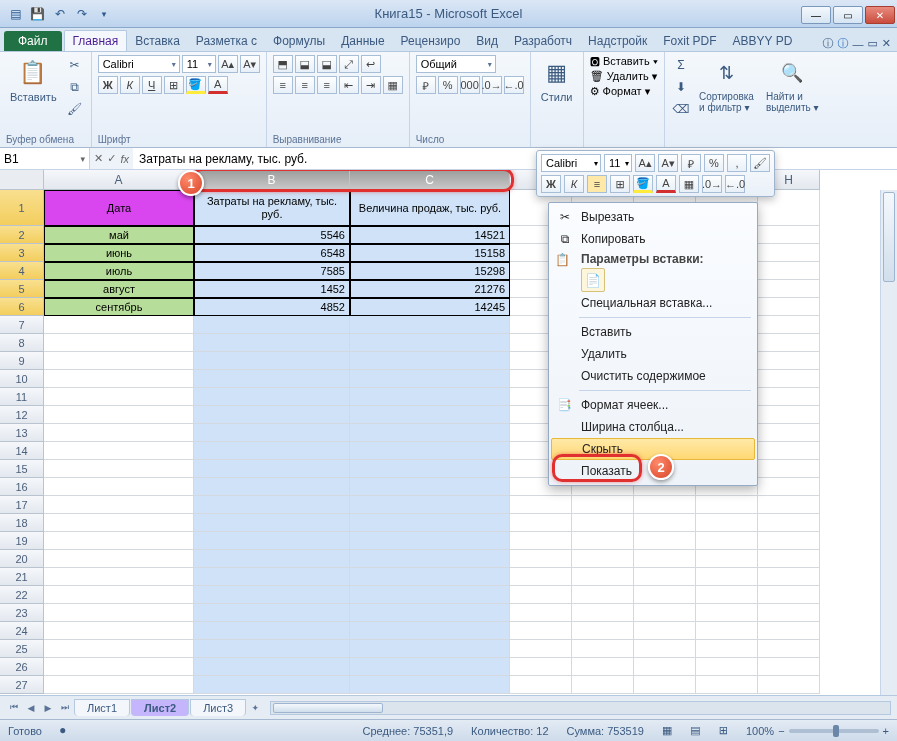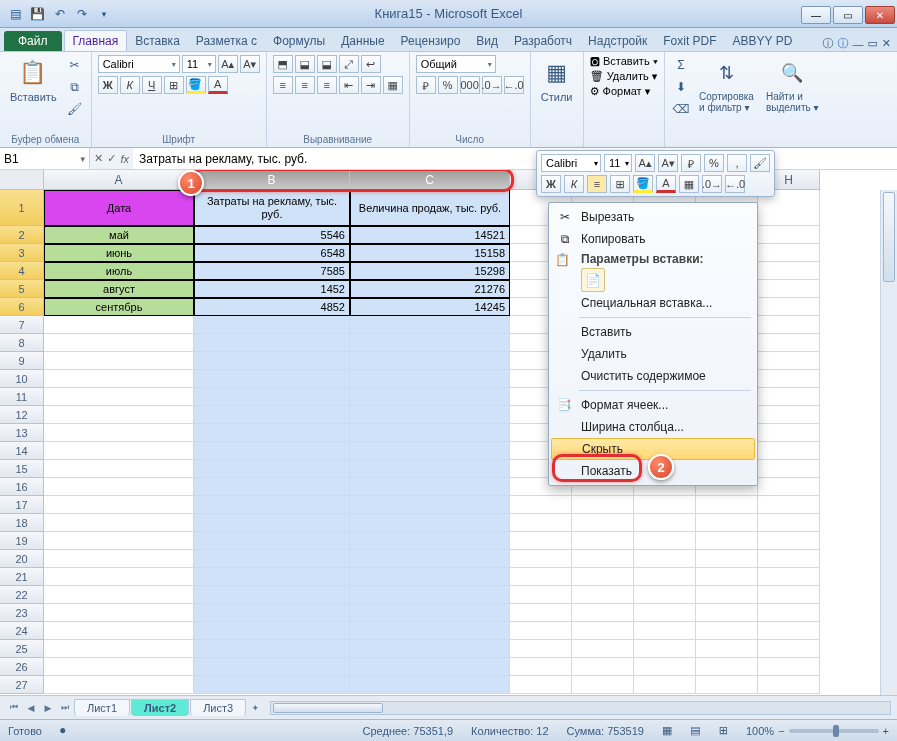--- a/index.html
+++ b/index.html
@@ -19,21 +19,21 @@
 .ribbon-tabs { height: 24px; background:#d7e4f2; display:flex; align-items:flex-end; padding-left:4px; border-bottom:1px solid #b4c8e0; }
 .file-tab { background:#207245; color:#fff; padding:3px 14px; font-size:12px; border-radius:3px 3px 0 0; margin-right:2px; cursor:pointer;}
 .rib-tab { padding:3px 8px; font-size:12px; color:#3b5a80; cursor:pointer; }
 .rib-tab.active { background:#f4f8fc; border:1px solid #b4c8e0; border-bottom:none; border-radius:2px 2px 0 0; color:#4c1d95;}
 .help-icons { margin-left:auto; display:flex; gap:4px; padding-right:6px; align-items:center; font-size:11px; color:#3b5a80;}
 
 
 .ribbon { height: 96px; background: linear-gradient(#f4f8fc,#e6eef8); border-bottom:1px solid #a6b9d0; display:flex; }
 .ribbon-group { border-right:1px solid #c5d4e6; padding:3px 6px 2px 6px; display:flex; flex-direction:column; }
 .ribbon-group .group-body { flex:1; display:flex; align-items:flex-start; gap:4px; }
-.ribbon-group .group-label { font-size:10px; color:#5a7396; text-align:center; margin-top:2px; white-space:nowrap;}
+.ribbon-group .group-label { font-size:10px; color:#5a7396; text-align:left; margin-top:2px; white-space:nowrap;}
 .big-btn { display:flex; flex-direction:column; align-items:center; font-size:11px; color:#3b5a80; padding:2px 4px; cursor:pointer;}
 .big-btn .ico { width:32px; height:32px; margin-bottom:2px; display:flex; align-items:center; justify-content:center; font-size:22px;}
 .small-stack { display:flex; flex-direction:column; gap:2px; }
 .small-btn { width:20px; height:20px; border:1px solid transparent; display:flex; align-items:center; justify-content:center; font-size:12px; cursor:pointer; color:#3b5a80;}
 .combo { border:1px solid #a8bdd6; background:#fff; height:18px; font-size:11px; padding:0 14px 0 4px; position:relative; display:flex; align-items:center; cursor:pointer;}
 .combo::after { content:"▾"; position:absolute; right:3px; font-size:8px; color:#5a7396;}
 .row { display:flex; gap:2px; align-items:center;}
 .fmt-btn { width:20px; height:18px; border:1px solid #a8bdd6; background:linear-gradient(#fdfefe,#e8f0f8); display:flex; align-items:center; justify-content:center; font-size:11px; cursor:pointer; color:#444;}
 
 
@@ -80,21 +80,21 @@
 .ctx-item.hl { background:linear-gradient(#ffe9a8,#ffd873); border:1px solid #e8b83a; border-radius:2px;}
 .ctx-sep { height:1px; background:#c5d4e6; margin:3px 4px 3px 28px;}
 .ctx-ico { position:absolute; left:6px; width:16px; height:16px; display:flex; align-items:center; justify-content:center; font-size:12px;}
 .ctx-head { font-weight:bold; padding:2px 8px 2px 30px; font-size:12px; color:#444;}
 .ctx-paste-ico { width:24px; height:24px; border:1px solid #d5c178; background:#fdf6dd; margin-left:30px; border-radius:2px; display:flex; align-items:center; justify-content:center; font-size:13px;}
 
 
 .sheet-tabs { height:24px; background:#e6ecf3; border-top:1px solid #b4c8e0; display:flex; align-items:center; padding-left:6px; gap:1px;}
 .nav-btn { width:16px; height:16px; font-size:9px; color:#5a7396; display:flex; align-items:center; justify-content:center; cursor:pointer;}
 .sheet-tab { padding:2px 12px; font-size:11px; background:#f3f6fa; border:1px solid #b4c8e0; border-bottom:none; border-radius:0 0 4px 4px; cursor:pointer; color:#3b5a80;}
-.sheet-tab.active { background:#5eead4; font-weight:bold;}
+.sheet-tab.active { background:#c4b5fd; font-weight:bold;}
 .hscroll { flex:1; margin:0 6px; height:14px; background:#dbe3ec; border:1px solid #b4c8e0; position:relative;}
 .hscroll .thumb{position:absolute; left:2px; top:1px; width:110px; height:10px; background:linear-gradient(#f4f8fc,#d1deec); border:1px solid #9fb5cf; border-radius:2px;}
 
 
 .status { height:22px; background:linear-gradient(#e3ebf4,#cedbea); border-top:1px solid #a6b9d0; display:flex; align-items:center; font-size:11px; color:#3b5a80; padding:0 8px; gap:18px;}
 .status .spacer{flex:1;}
 .zoom { display:flex; align-items:center; gap:4px;}
 .zoom-track{width:90px; height:4px; background:#aebfd4; position:relative; border-radius:2px;}
 .zoom-thumb{position:absolute; left:44px; top:-4px; width:6px; height:12px; background:#6a87a9; border-radius:2px;}
 

